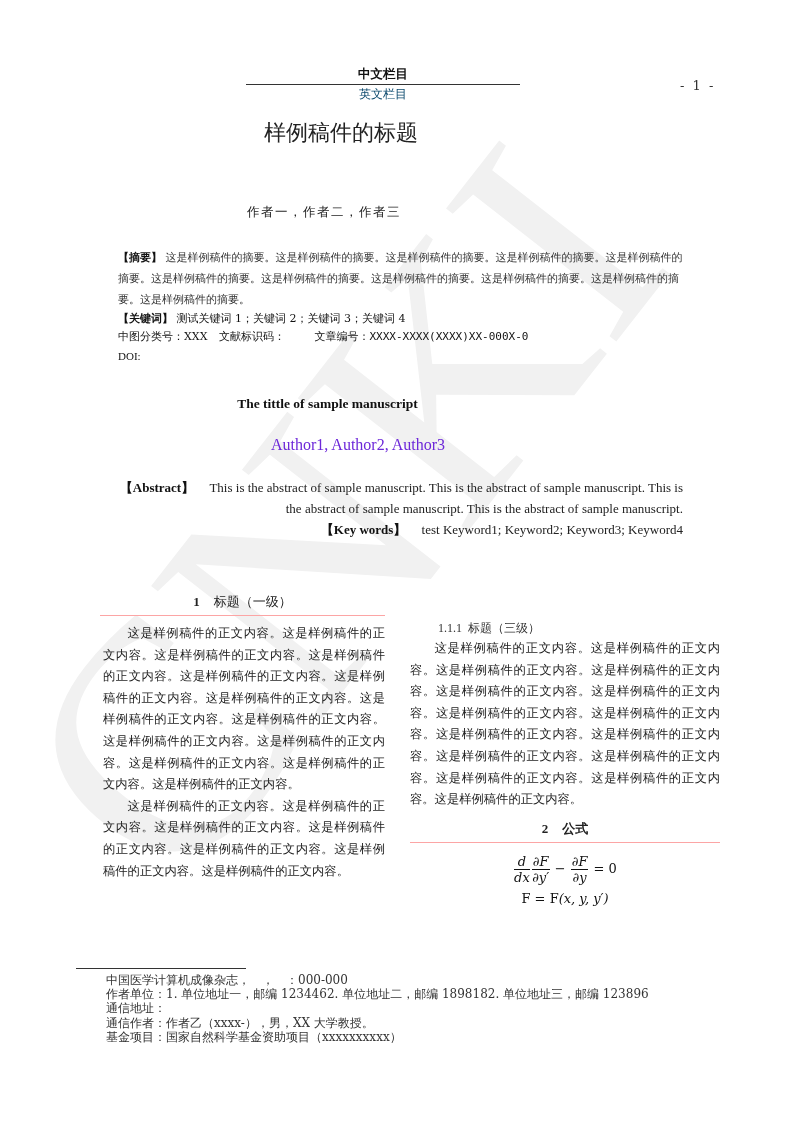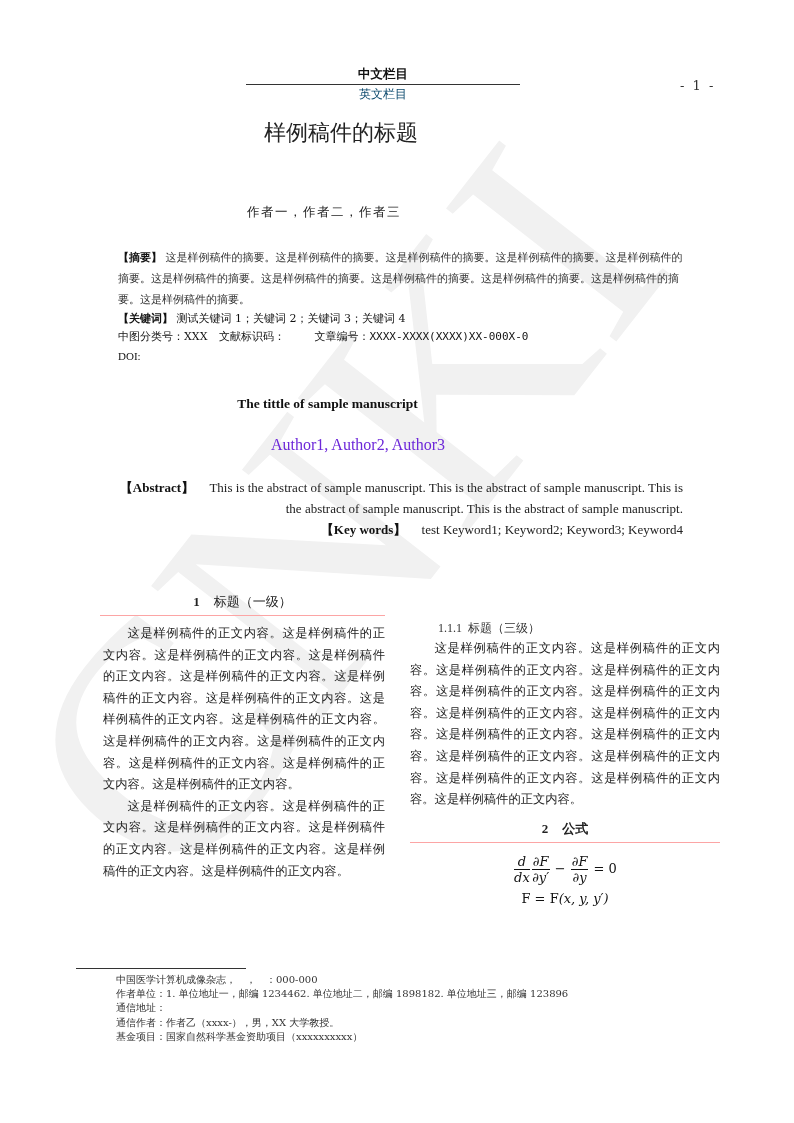--- a/index.html
+++ b/index.html
@@ -103,22 +103,22 @@
     .frac { display: inline-block; vertical-align: middle; text-align: center; margin: 0 1px; }
     .frac span { display: block; line-height: 15px; }
     .frac .top { border-bottom: 1px solid #111; padding: 0 1px; }
     .formula .up { font-style: normal; }
     .eq-line { line-height: 38px; }
     .eq-line2 { line-height: 22px; }
 
     
     .fn-rule { left: 76px; top: 968px; width: 170px; border-top: 1px solid #333; height: 0; }
     .footnote {
-      left: 116px; top: 973px; width: 620px;
-      font-size: 10px; line-height: 14.2px; color: #333;
+      left: 106px; top: 973px; width: 620px;
+      font-size: 12px; line-height: 14.2px; color: #333;
     }
     .footnote div { white-space: nowrap; }
   </style>
 </head>
 <body>
 
 <svg class="watermark" viewBox="0 0 794 1123">
   <text id="wm-text" x="0" y="0" font-family="Liberation Serif, serif" font-size="330" transform="translate(180 900) rotate(-52)" fill="#f1f1f1">CNKI</text>
 </svg>
 

